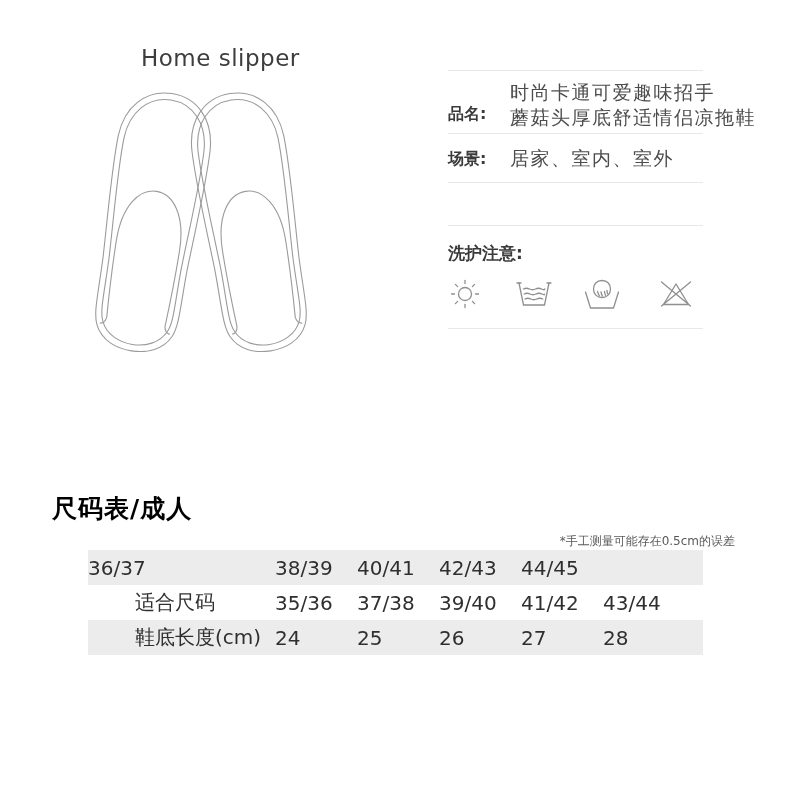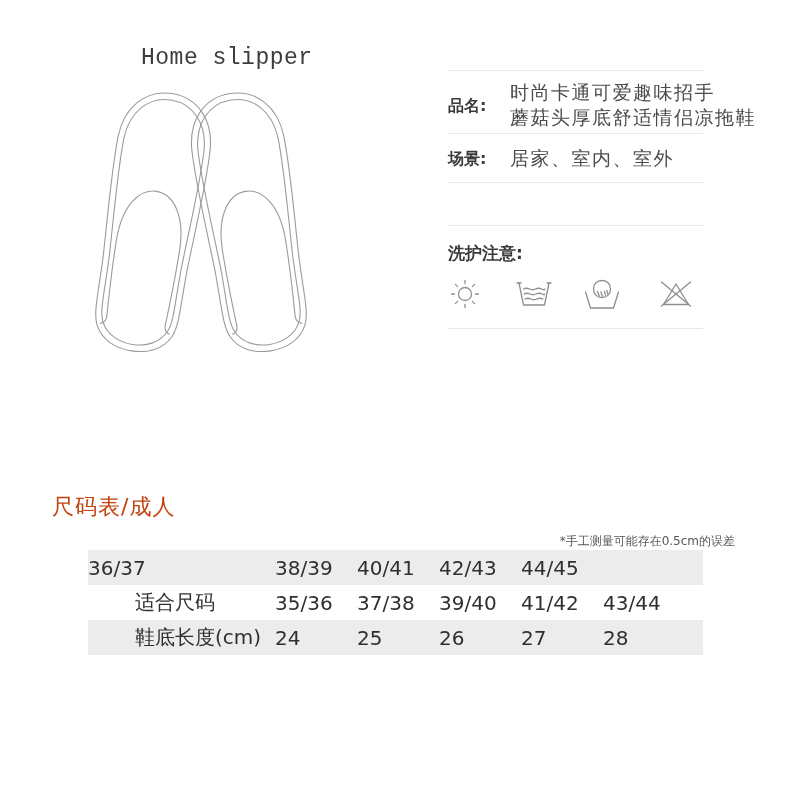--- a/index.html
+++ b/index.html
@@ -3,31 +3,31 @@
 <meta charset="utf-8">
 <style>
   html,body{margin:0;padding:0;}
   body{
     width:800px;height:800px;position:relative;overflow:hidden;
     background:#ffffff;
     font-family:"DejaVu Sans","Liberation Sans",sans-serif;
     color:var(--text,#3a3a3a);
   }
   .abs{position:absolute;}
-  .hero-title{left:141px;top:45px;font-size:23px;color:#3d3d3d;letter-spacing:.5px;font-family:Liberation Mono, monospace;}
+  .hero-title{left:141px;top:45px;font-size:23px;color:#3d3d3d;letter-spacing:.5px;}
   .slipper-svg{left:0;top:82px;}
   .slipper-svg path{fill:none;stroke:var(--line-art,#9b9b9b);stroke-width:1.1;stroke-linecap:round;}
   .divider{height:1px;width:255px;left:448px;background:var(--divider,#e8e8e8);}
   .f-label{left:448px;font-size:16px;font-weight:bold;color:var(--text,#3a3a3a);}
   .f-value{left:510px;font-size:19px;letter-spacing:1.5px;color:var(--value-text,#4c4c4c);}
   .two-line{line-height:25px;font-family:Liberation Mono, monospace;}
   .care-label{left:448px;top:242px;font-size:17px;font-weight:bold;}
   .care-icon{top:277px;width:36px;height:34px;}
   .care-icon *{fill:none;stroke:var(--icon-stroke,#8f8f8f);stroke-width:1.3;stroke-linecap:round;stroke-linejoin:round;}
-  .size-title{left:52px;top:492px;font-size:22px;font-weight:normal;color:#c2410c;letter-spacing:1px;}
+  .size-title{left:52px;top:492px;font-size:25px;font-weight:bold;color:#000000;letter-spacing:1px;}
   .size-note{right:65px;top:501px;font-size:12px;color:#595959;margin-top:32px;}
   .size-table{left:88px;top:550px;width:615px;}
   .trow{
     display:grid;grid-template-columns:187px 82px 82px 82px 82px 100px;
     height:35px;align-items:center;font-size:20px;color:#2f2f2f;
   }
   .trow:nth-child(odd){background:var(--stripe,#ececec);}
   .trow .rlabel{padding-left:47px;}
 </style>
 </head>
@@ -43,21 +43,21 @@
   </g>
   <g transform="translate(250,138) rotate(-9)">
     <path d="M0 -128 C-27 -128 -45 -107 -46.5 -78 C-48 -45 -44 8 -42.5 45 C-41.5 82 -43.5 100 -38 112 C-31 127 -15 132.5 0 132.5 C15 132.5 31 127 38 112 C43.5 100 41.5 82 42.5 45 C44 8 48 -45 46.5 -78 C45 -107 27 -128 0 -128 Z"></path>
     <path d="M0 -121.5 C-23 -121.5 -39 -103 -40.5 -77 C-42 -45 -38 6 -36.5 44 C-35.6 80 -37.5 97 -32.8 107.5 C-27 120.5 -13 126 0 126 C13 126 27 120.5 32.8 107.5 C37.5 97 35.6 80 36.5 44 C38 6 42 -45 40.5 -77 C39 -103 23 -121.5 0 -121.5 Z"></path>
     <path d="M-35 110 C-31.5 109.5 -30 107 -29.5 103 C-31 77 -32 48 -32 26 C-32 -10 -17 -29 0 -29 C17 -29 32 -10 32 26 C32 48 31 77 29.5 103 C30 107 31.5 109.5 35 110"></path>
   </g>
 </svg>
 
 <div class="abs divider" style="top:70px"></div>
 
-<div class="abs f-label" style="top:96px">品名:</div>
+<div class="abs f-label" style="top:104px">品名:</div>
 <div class="abs f-value two-line" style="top:82px">
   <div>时尚卡通可爱趣味招手</div>
   <div>蘑菇头厚底舒适情侣凉拖鞋</div>
 </div>
 
 <div class="abs divider" style="top:133px"></div>
 
 <div class="abs f-label" style="top:149px">场景:</div>
 <div class="abs f-value" style="top:146px">居家、室内、室外</div>
 

